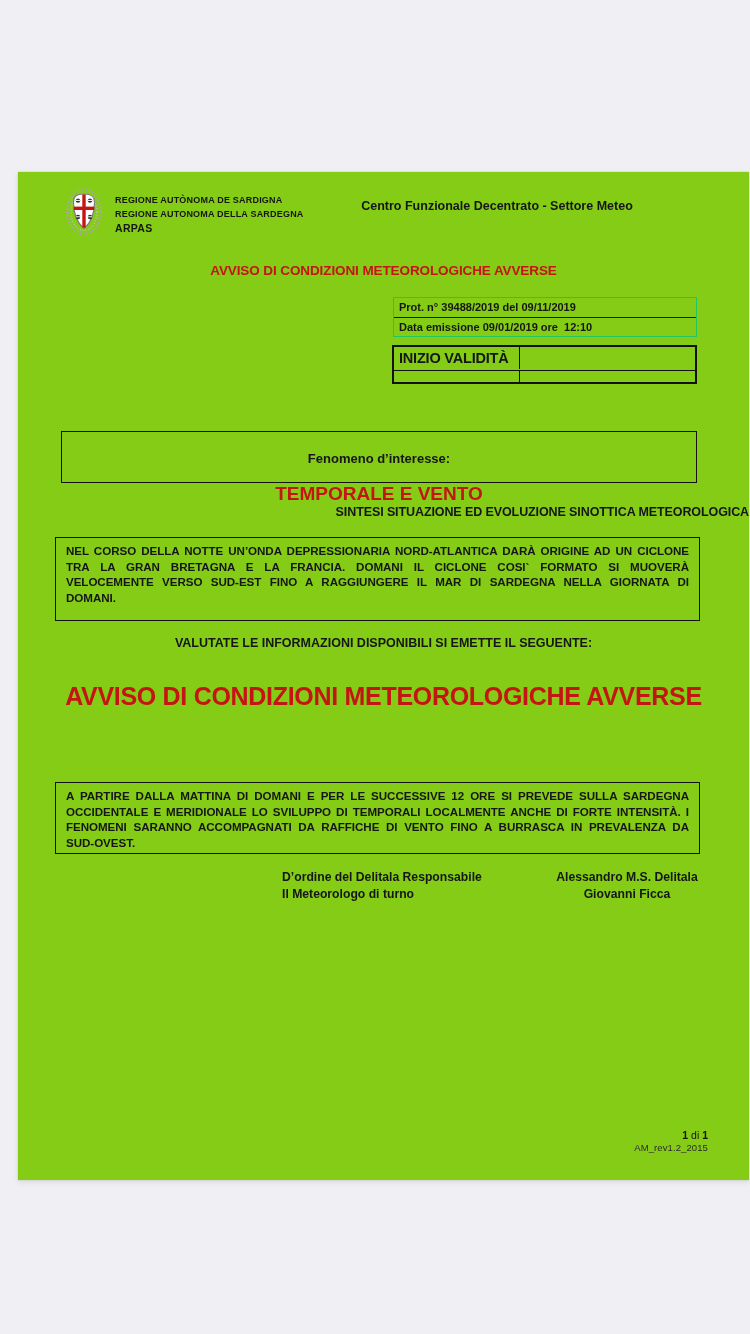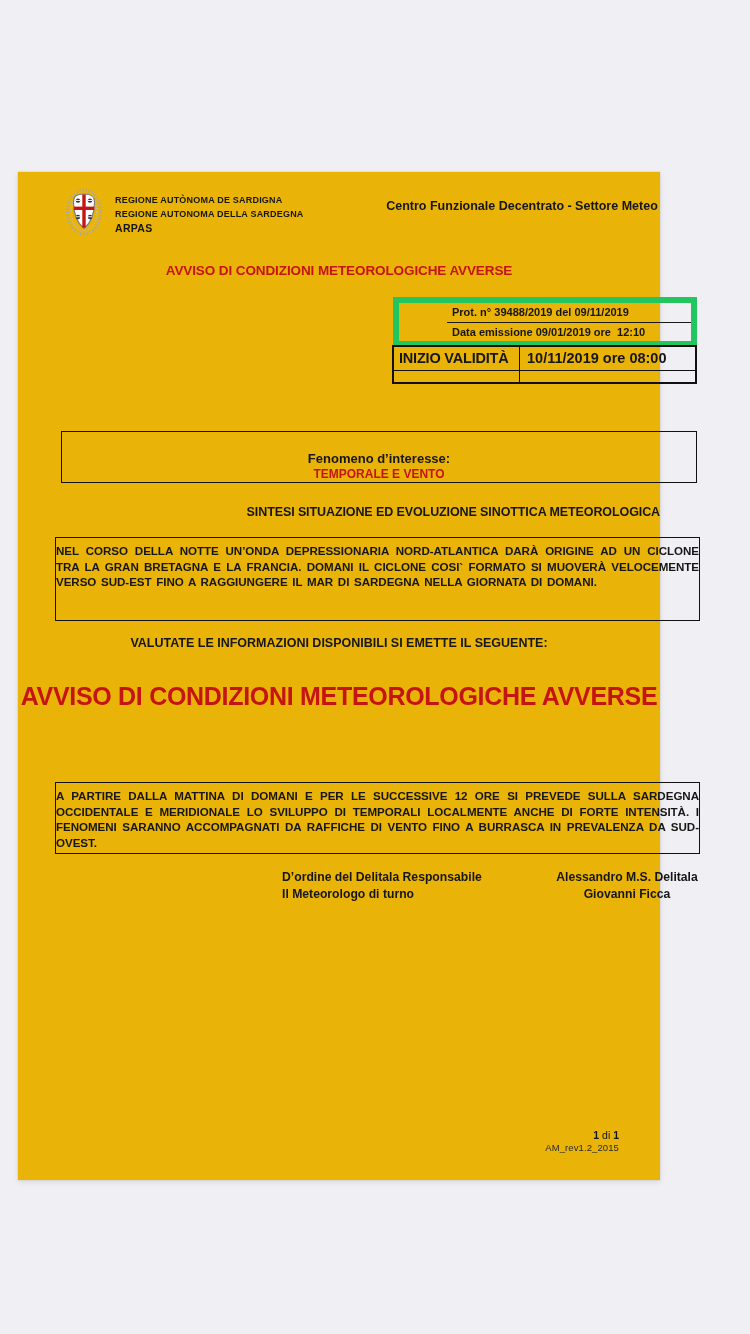--- a/index.html
+++ b/index.html
@@ -6,74 +6,74 @@
   html,body { width:750px; height:1334px; }
   body {
     background:#f0f0f4;
     font-family:"Liberation Sans", sans-serif;
     color:#161616;
     position:relative;
     overflow:hidden;
   }
   .paper {
     position:absolute; left:18px; top:172px;
-    width:642px; height:1008px;
-    background:#eab308;
+    width:731px; height:1008px;
+    background:#84cc16;
     box-shadow:0 0 1px rgba(0,0,0,.25), 0 2px 6px rgba(0,0,0,.10);
   }
   .abs { position:absolute; }
 
   
   .logo { left:47px; top:15px; width:38px; height:50px; }
   .org-block { left:97px; top:22px; }
   .org-line { font-size:9px; font-weight:bold; line-height:13.5px; letter-spacing:.2px; white-space:nowrap; }
   .org-arpas { font-size:10.5px; font-weight:bold; line-height:14px; letter-spacing:.3px; }
-  .office { left:358px; top:27px; width:292px; text-align:center; font-size:12.5px; font-weight:bold; }
+  .office { left:333px; top:27px; width:292px; text-align:center; font-size:12.5px; font-weight:bold; }
 
   .title-small {
     left:0; top:91px; width:100%; text-align:center;
     font-size:13.5px; font-weight:bold; color:var(--red); letter-spacing:-.1px;
   }
 
   
-  .prot-table { left:375px; top:125px; width:304px; border:6px solid #22c55e;padding-left:48px; }
+  .prot-table { left:375px; top:125px; width:304px; border:1px solid #22c55e; }
   .prot-row {
     height:19px; line-height:18px; font-size:11px; font-weight:bold;
     padding-left:5px; white-space:pre-wrap; overflow:hidden;
   }
   .prot-row + .prot-row { border-top:1px solid #1a1a1a; }
 
   
   .validity-table { left:374px; top:173px; width:305px; border:2px solid #111; }
   .v-row { display:flex; }
   .v-row + .v-row { border-top:1.5px solid #111; }
-  .v-row.data { height:23px; }
+  .v-row.data { height:23px;flex-direction:column; }
   .v-row.spacer { height:12px; }
   .v-label {
     width:126px; border-right:1.5px solid #111;
     font-size:14.5px; font-weight:bold; line-height:22px;
     padding-left:5px; letter-spacing:-.2px; white-space:nowrap; overflow:hidden;
   }
   .v-value { flex:1; font-size:14.5px; font-weight:bold; line-height:22px; padding-left:7px; white-space:nowrap; overflow:hidden; }
 
   
   .phenom-box {
     left:43px; top:259px; width:636px; height:52px;
     border:1.5px solid #111; text-align:center; padding-top:19px;
   }
   .phenom-label { font-size:13px; font-weight:bold; }
-  .phenom-value { font-size:12px; font-weight:bold; color:var(--red); margin-top:1px; }
+  .phenom-value { font-size:19px; font-weight:bold; color:var(--red); margin-top:17px; }
 
   .sintesi-heading {
     left:0; top:333px; width:100%; text-align:right;
     font-size:12.5px; font-weight:bold; letter-spacing:-.1px;
   }
 
   .text-box {
-    border:1.5px solid #111; padding:5px 0;
+    border:1.5px solid #111; padding:5px 10px;
   }
   .syn-box  { left:37px; top:365px; width:645px; height:84px; }
   .warn-box { left:37px; top:610px; width:645px; height:72px; }
   .box-text {
     font-size:11.6px; font-weight:bold; line-height:15.6px;
     text-align:justify; text-align-last:left; letter-spacing:-.05px; word-spacing:1.5px;
   }
 
   .valutate {
     left:0; top:464px; width:100%; text-align:center;

